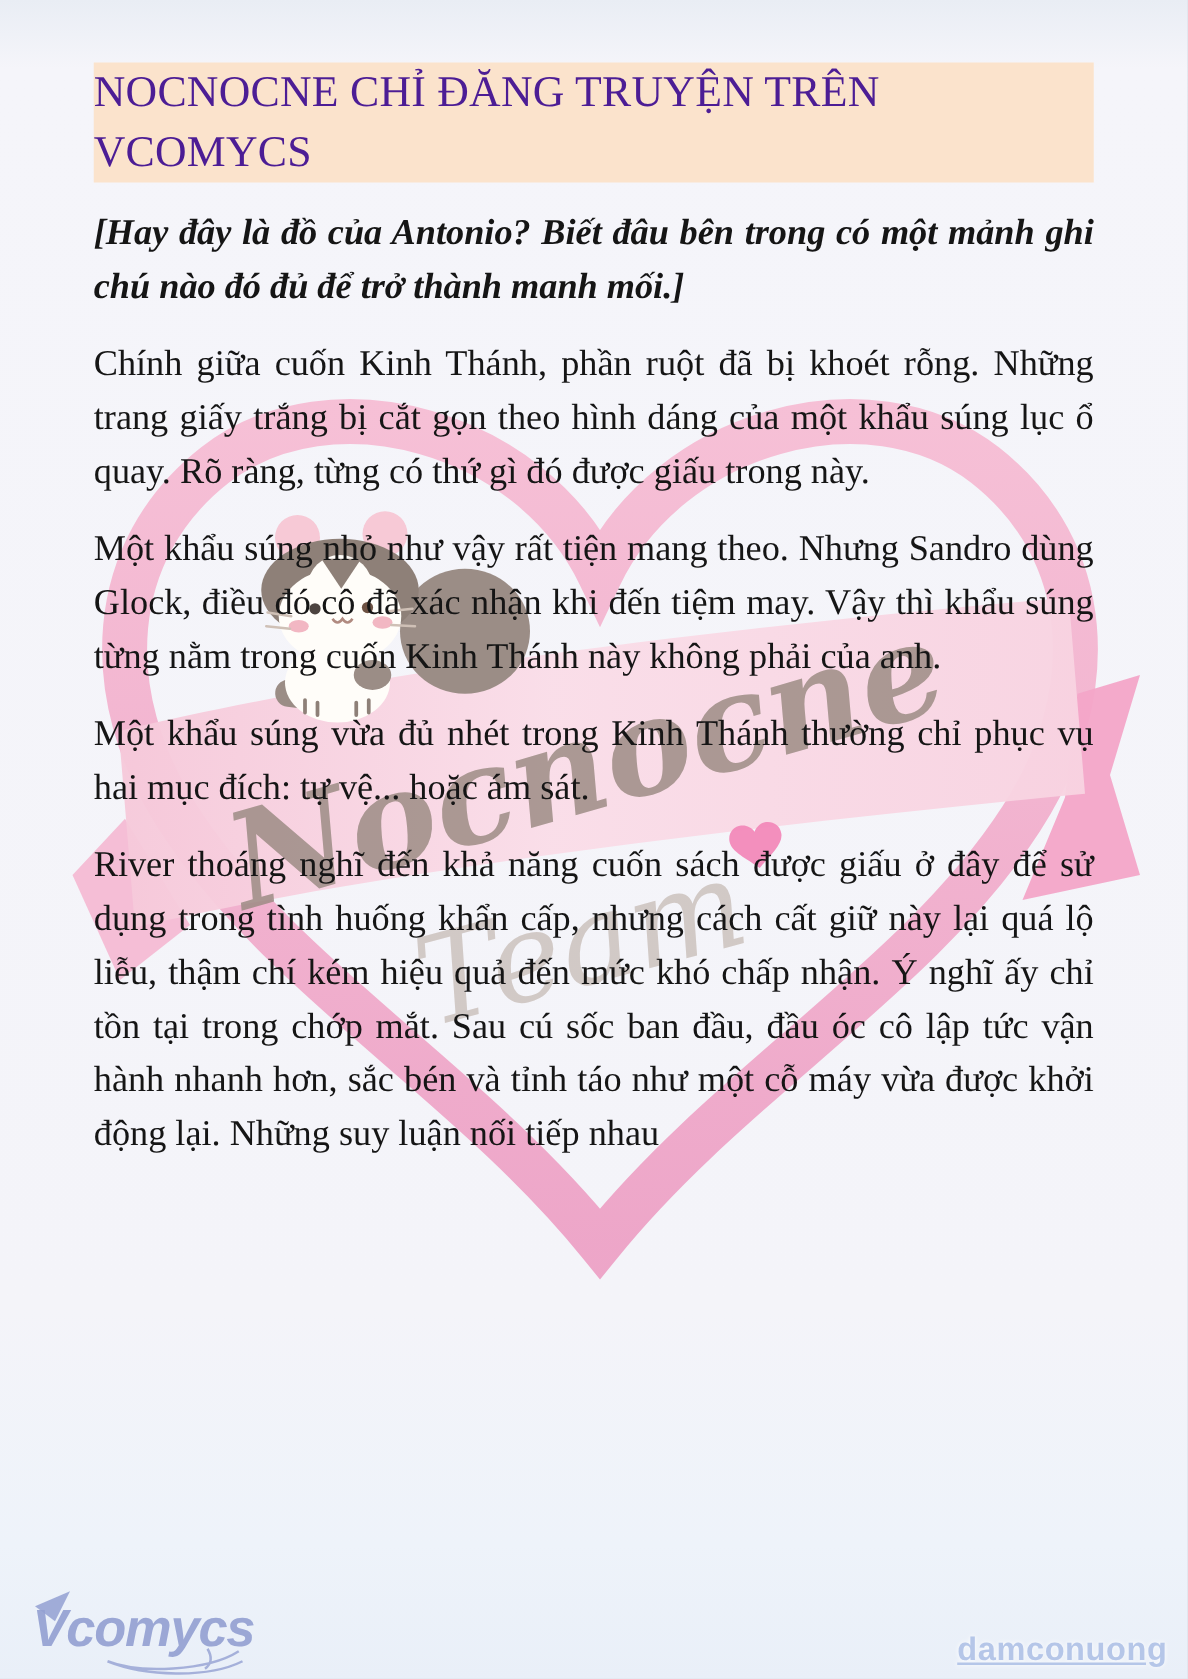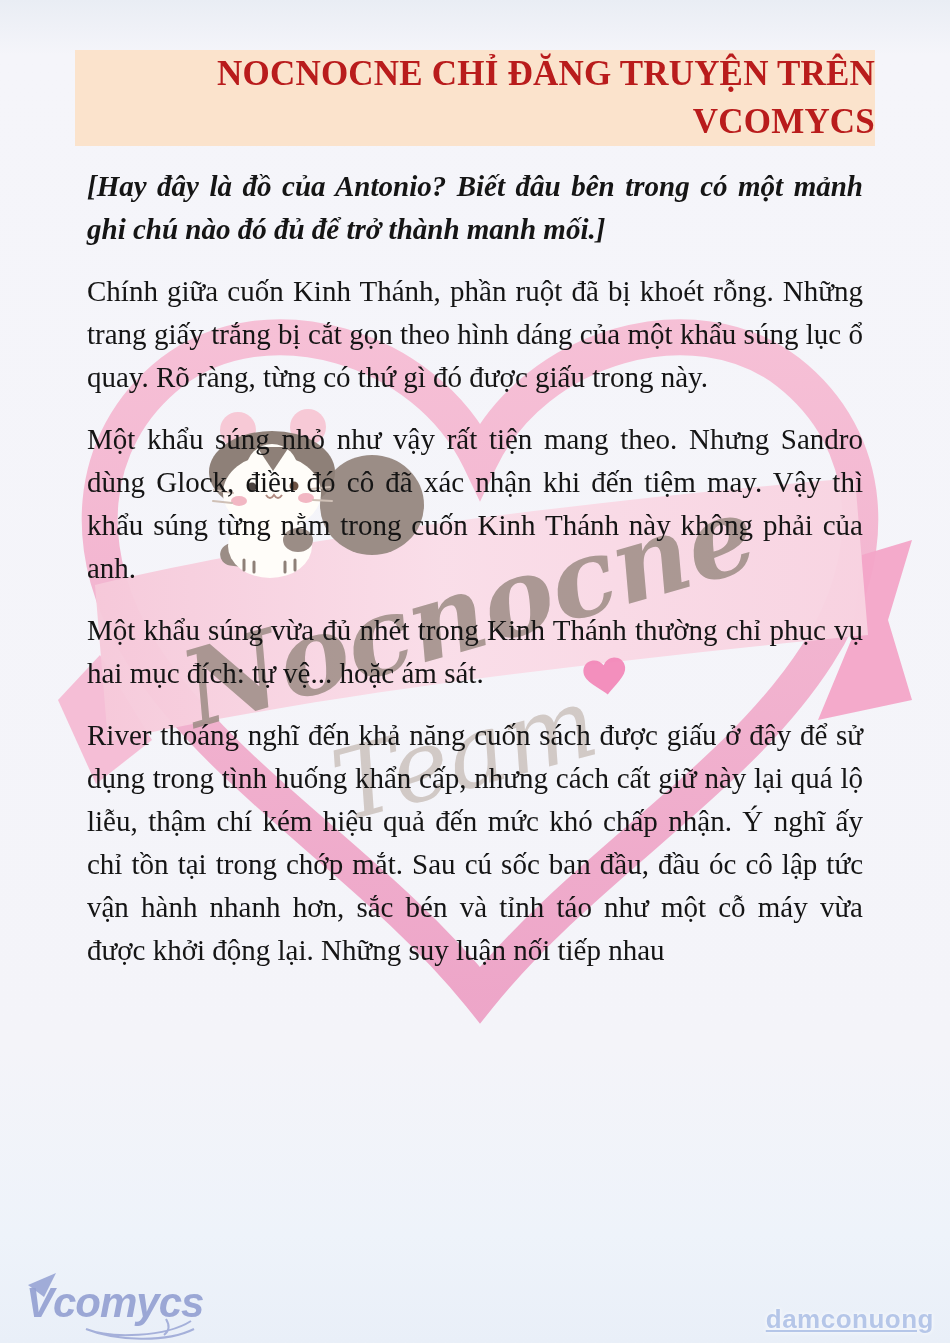--- a/index.html
+++ b/index.html
@@ -6,24 +6,24 @@
   .page{
     position:relative;width:950px;height:1343px;overflow:hidden;margin:0 auto;
     background:linear-gradient(180deg,#e9edf4 0%,#f5f5fa 55px,#f4f4f9 78%,#eef3fa 92%,#e9eff8 100%);
   }
   .watermark{position:absolute;inset:0;width:950px;height:1343px;pointer-events:none;}
   .content{
     position:absolute;left:75px;top:50px;width:800px;
     font-family:"Liberation Serif","DejaVu Serif",serif;color:#151515;
   }
   .notice{
-    background:#fbe3cc;color:#b91c1c;font-weight:bold;font-size:35px;line-height:48px;
-    text-align:right;letter-spacing:0.2px;
+    background:#fbe3cc;color:#4c1d95;font-weight:normal;font-size:35px;line-height:48px;
+    text-align:left;letter-spacing:0.2px;
   }
-  .para{font-size:29px;line-height:43px;text-align:justify;text-align-last:left;margin:19px 12px 0;}
+  .para{font-size:29px;line-height:43px;text-align:justify;text-align-last:left;margin:19px 0 0;}
   .para.emphasis{font-weight:bold;font-style:italic;}
   .credit{
     position:absolute;right:16px;bottom:8px;
     font-family:"Liberation Sans","DejaVu Sans",sans-serif;font-weight:bold;
     font-size:26px;color:#b5c6e8;letter-spacing:0.5px;
     text-shadow:0 0 4px #ffffff;
     text-decoration:underline;
   }
   .logo-svg{position:absolute;left:16px;bottom:2px;}
 </style>

